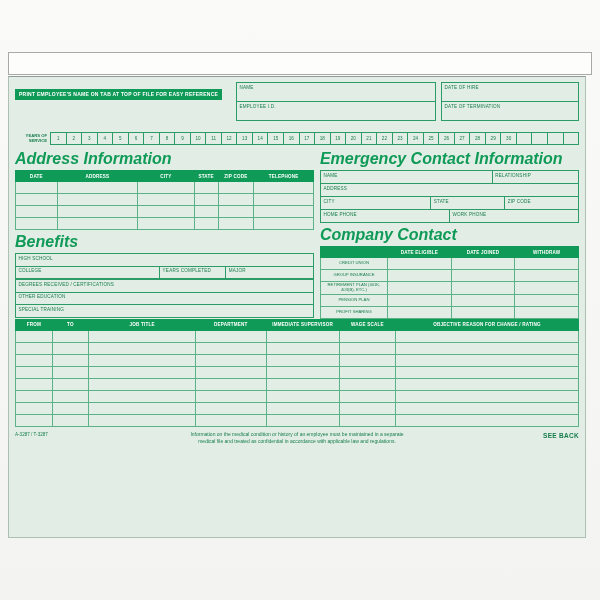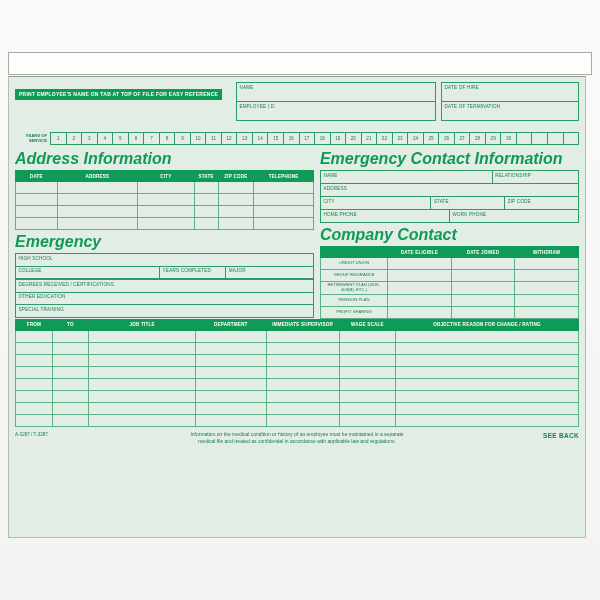--- a/index.html
+++ b/index.html
@@ -200,21 +200,21 @@
                 <td></td>
                 <td></td>
                 <td></td>
                 <td></td>
                 <td></td>
                 <td></td>
               </tr>
             </tbody>
         </table>
 
-        <h2 class="section">Emergency</h2>
+        <h2 class="section">Benefits</h2>
         <div class="edu stack">
           <div class="fbox">
             <span class="flabel">HIGH SCHOOL</span>
           </div>
           <div class="frow" style="margin-top:-1px;">
             <div class="fbox" style="flex:1.65;">
               <span class="flabel">COLLEGE</span>
             </div>
             <div class="fbox" style="flex:0.75;">
               <span class="flabel">YEARS COMPLETED</span>

